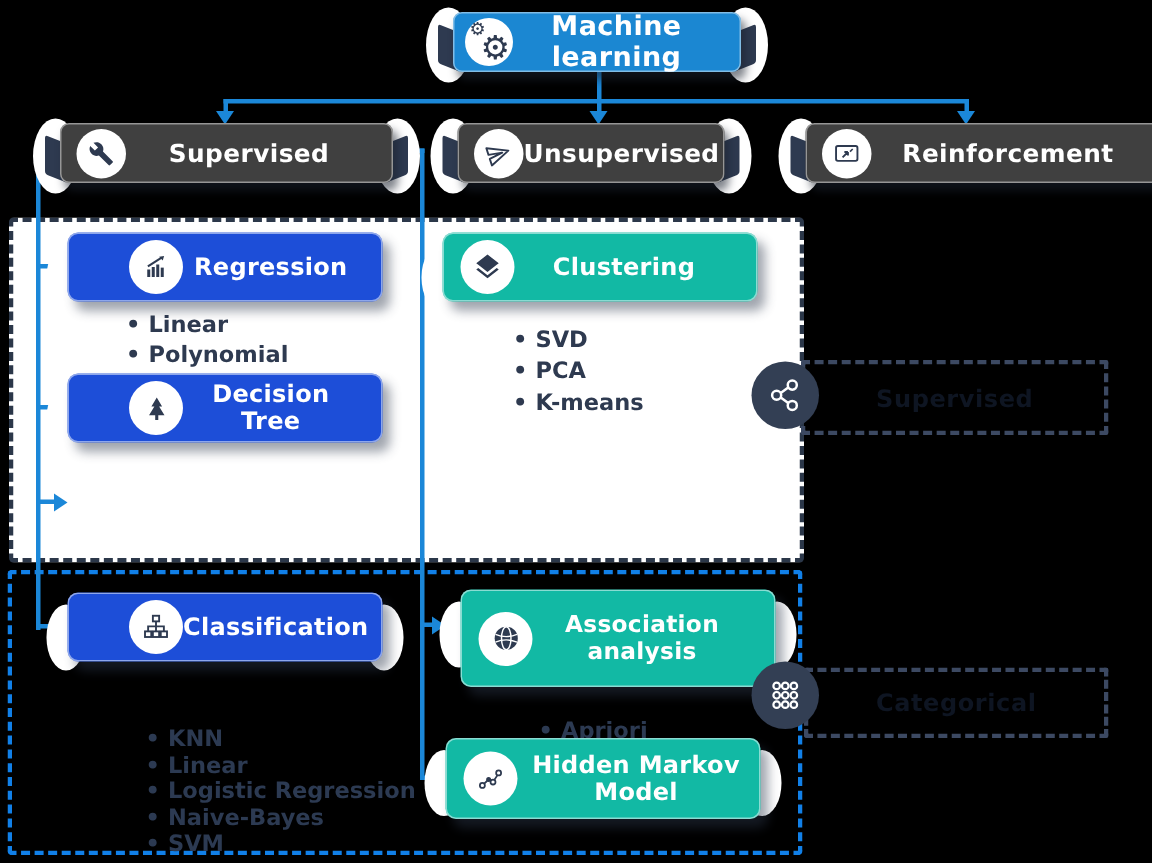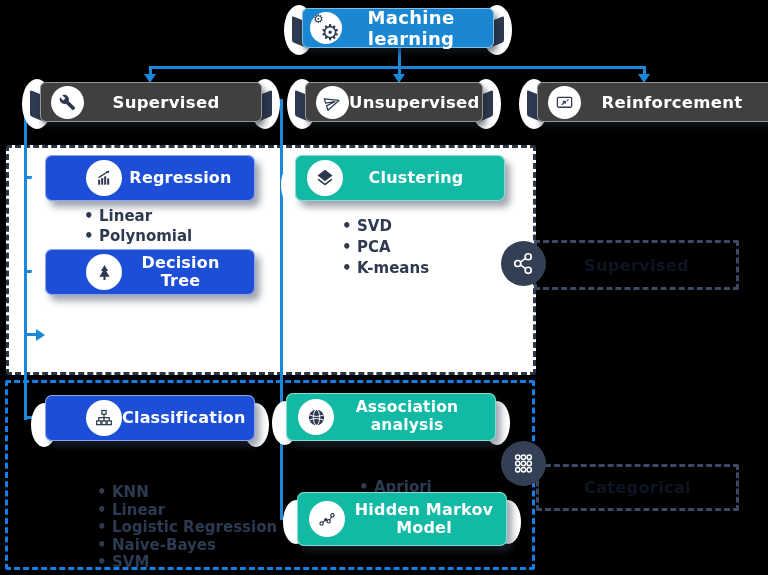--- a/index.html
+++ b/index.html
@@ -224,21 +224,21 @@
       <span class="ic">
         <svg width="20" height="20" viewBox="0 0 24 24">
             <path fill="#2e3a50" d="M11.99 18.54l-7.37-5.73L3 14.07l9 7 9-7-1.63-1.27-7.38 5.74zM12 16l7.36-5.73L21 9l-9-7-9 7 1.63 1.27L12 16z"></path>
             <path fill="#2e3a50" d="M12 13 l5.3-4.1L12 4.8 6.7 8.9z"></path>
           </svg>
       </span>
       <span class="lbl">Clustering</span>
     </div>
   </div>
 
-  <div class="card teal" style="left:286px;top:393px;width:210px;height:48px;">
+  <div class="card teal" style="left:307px;top:393px;width:210px;height:65px;">
     <div class="swoosh sw-l"></div>
     <div class="swoosh sw-r"></div>
     <div class="body">
       <span class="ic">
         <svg width="21" height="21" viewBox="0 0 24 24">
           <circle cx="12" cy="12" r="8.8" fill="#2e3a50"></circle>
           <g fill="none" stroke="#fff" stroke-width="1.1">
             <ellipse cx="12" cy="12" rx="3.6" ry="8.8"></ellipse>
             <path d="M3.8 9 Q12 12.5 20.2 9 M3.8 15 Q12 11.5 20.2 15"></path>
           </g>
@@ -307,17 +307,17 @@
         <circle cx="12" cy="6" r="2.1"></circle>
         <circle cx="17.5" cy="6" r="2.1"></circle>
       <circle cx="6.5" cy="12" r="2.1"></circle>
         <circle cx="12" cy="12" r="2.1"></circle>
         <circle cx="17.5" cy="12" r="2.1"></circle>
       <circle cx="6.5" cy="18" r="2.1"></circle>
         <circle cx="12" cy="18" r="2.1"></circle>
         <circle cx="17.5" cy="18" r="2.1"></circle>
     </svg>
   </div>
-  <div class="tagbox" style="left:536px;top:464px;width:197px;height:41px;">
+  <div class="tagbox" style="left:536px;top:445px;width:197px;height:41px;">
     <span class="lbl">Categorical</span>
   </div>
 
 </div>
 
 </body></html>

